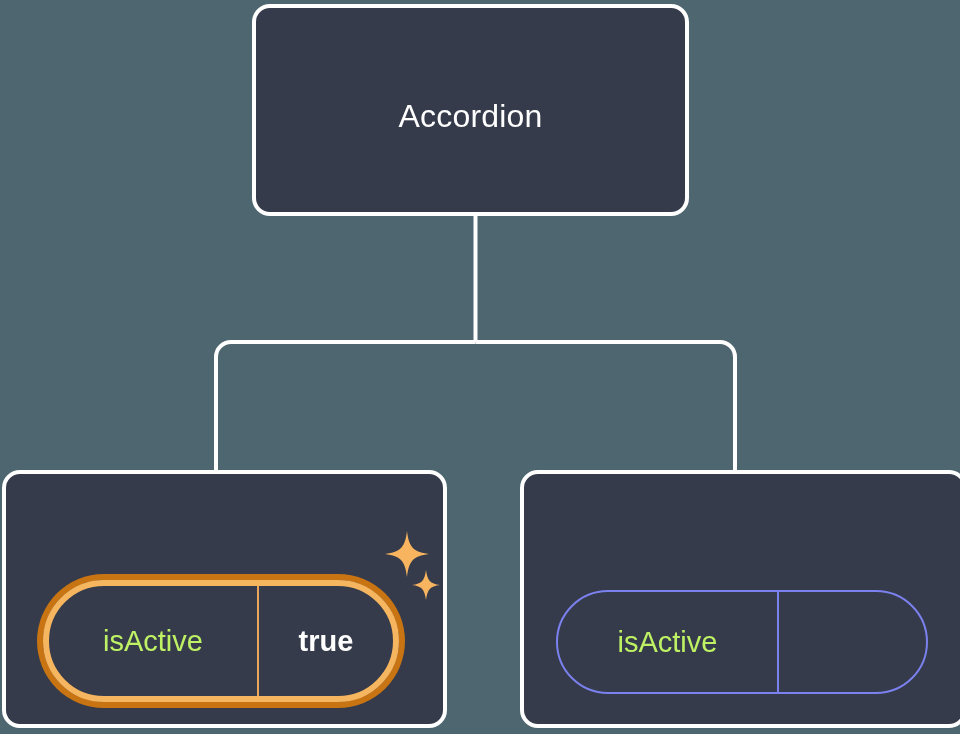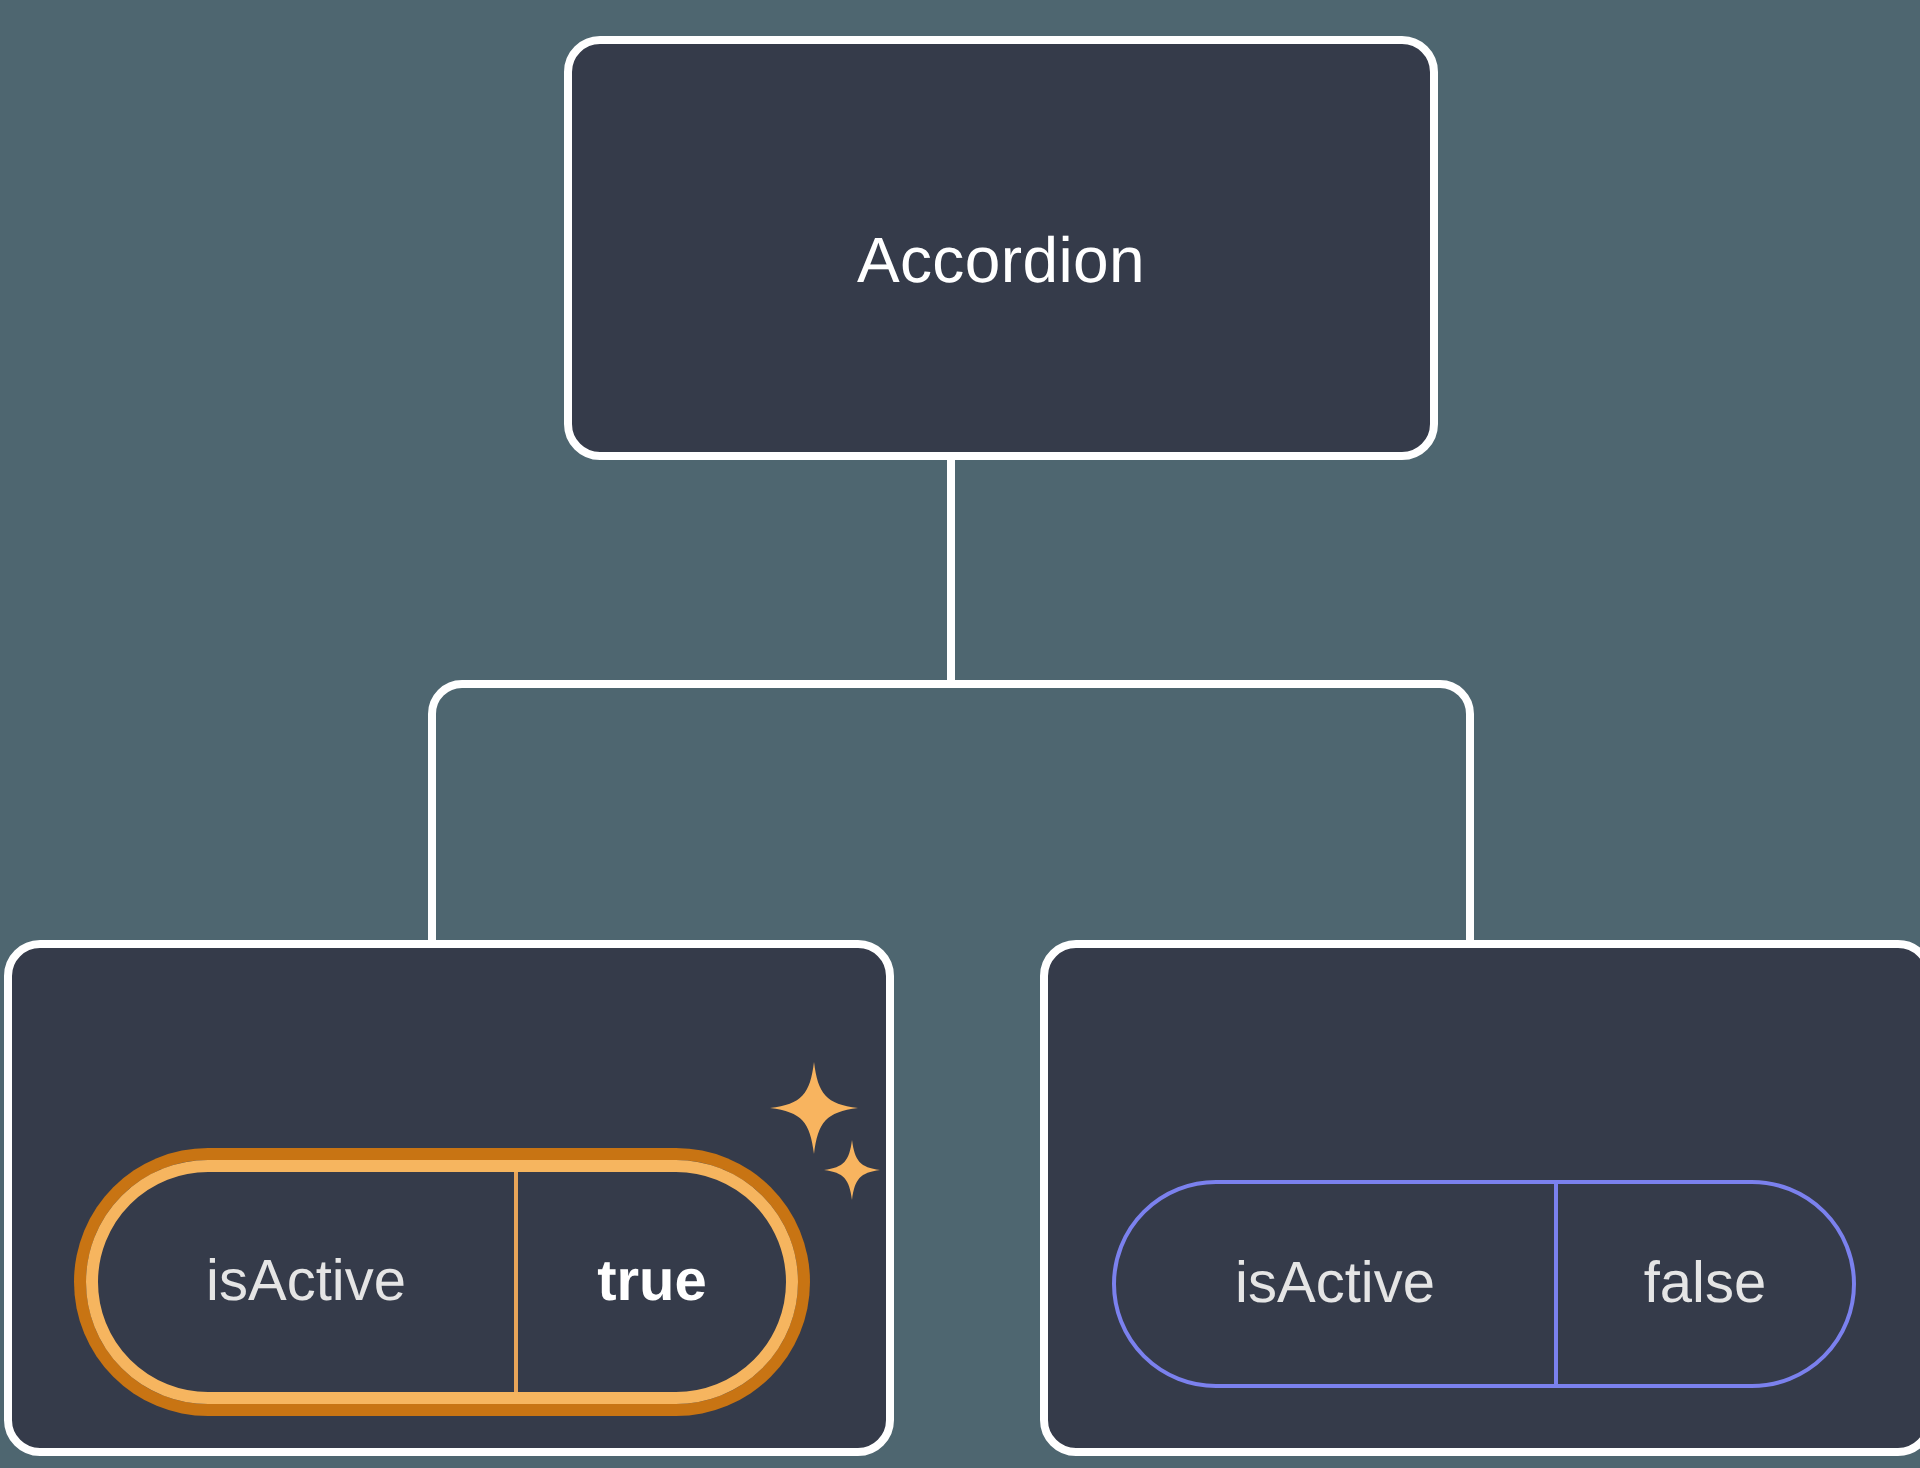--- a/index.html
+++ b/index.html
@@ -47,24 +47,23 @@
     text-align: center;
     color: #ffffff;
     font-size: 31px;
     font-weight: 400;
     letter-spacing: 0.2px;
     white-space: nowrap;
   }
 
   #node-accordion {
     left: 252px;
-    top: 18px;
+    top: 4px;
     width: 437px;
     height: 212px;
-    margin-left: 30px;
   }
   #node-accordion .node-title {
     top: 90px;
     font-size: 32px;
   }
 
   #node-panel-left {
     left: 2px;
     top: 470px;
     width: 445px;
@@ -85,21 +84,21 @@
     display: flex;
     align-items: stretch;
     border-radius: 999px;
     overflow: hidden;
   }
 
   .pill-cell {
     display: flex;
     align-items: center;
     justify-content: center;
-    color: #e5e5e5;
+    color: #bef264;
     font-size: 29px;
     white-space: nowrap;
   }
 
   
   .pill-plain {
     border: 2px solid #7b81ee;
     background: transparent;
   }
   .pill-plain .pill-key {
@@ -192,16 +191,15 @@
   <svg class="sparkle" id="sparkle-small" viewBox="0 0 28 30">
     <path d="M14 0 C15.4 10.5 18 13.7 28 15 C18 16.3 15.4 19.5 14 30 C12.6 19.5 10 16.3 0 15 C10 13.7 12.6 10.5 14 0 Z" fill="#f8b45f"></path>
   </svg>
 
   <div class="node" id="node-panel-right">
     
   </div>
 
   <div class="pill pill-plain" id="pill-right">
     <div class="pill-cell pill-key">isActive</div>
-    <div class="pill-cell pill-val">false</div>
   </div>
 
 </div>
 
 </body></html>

